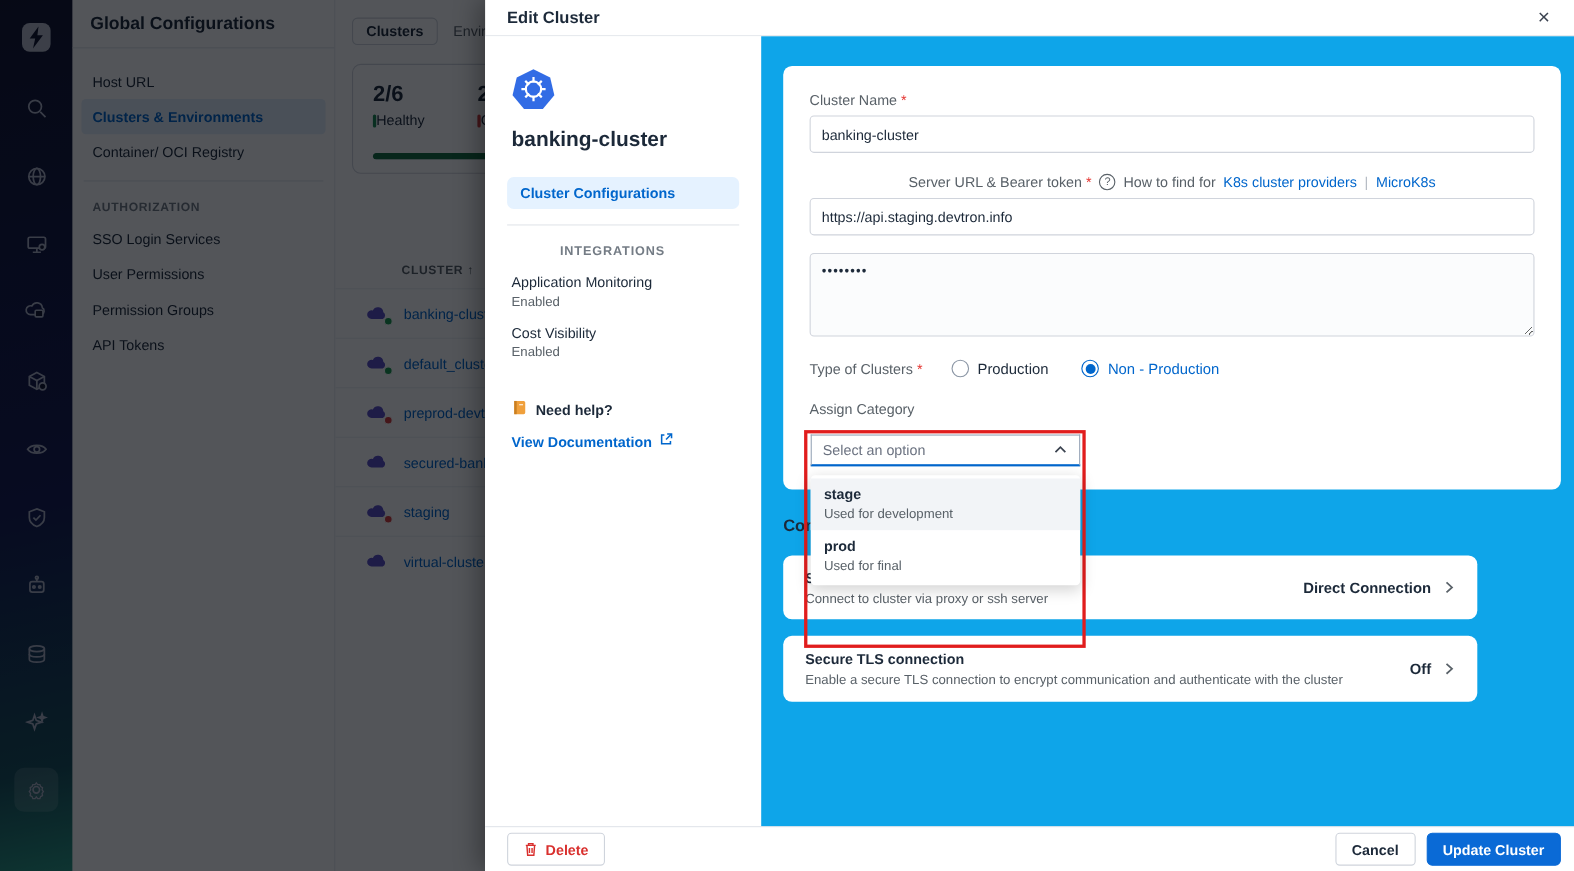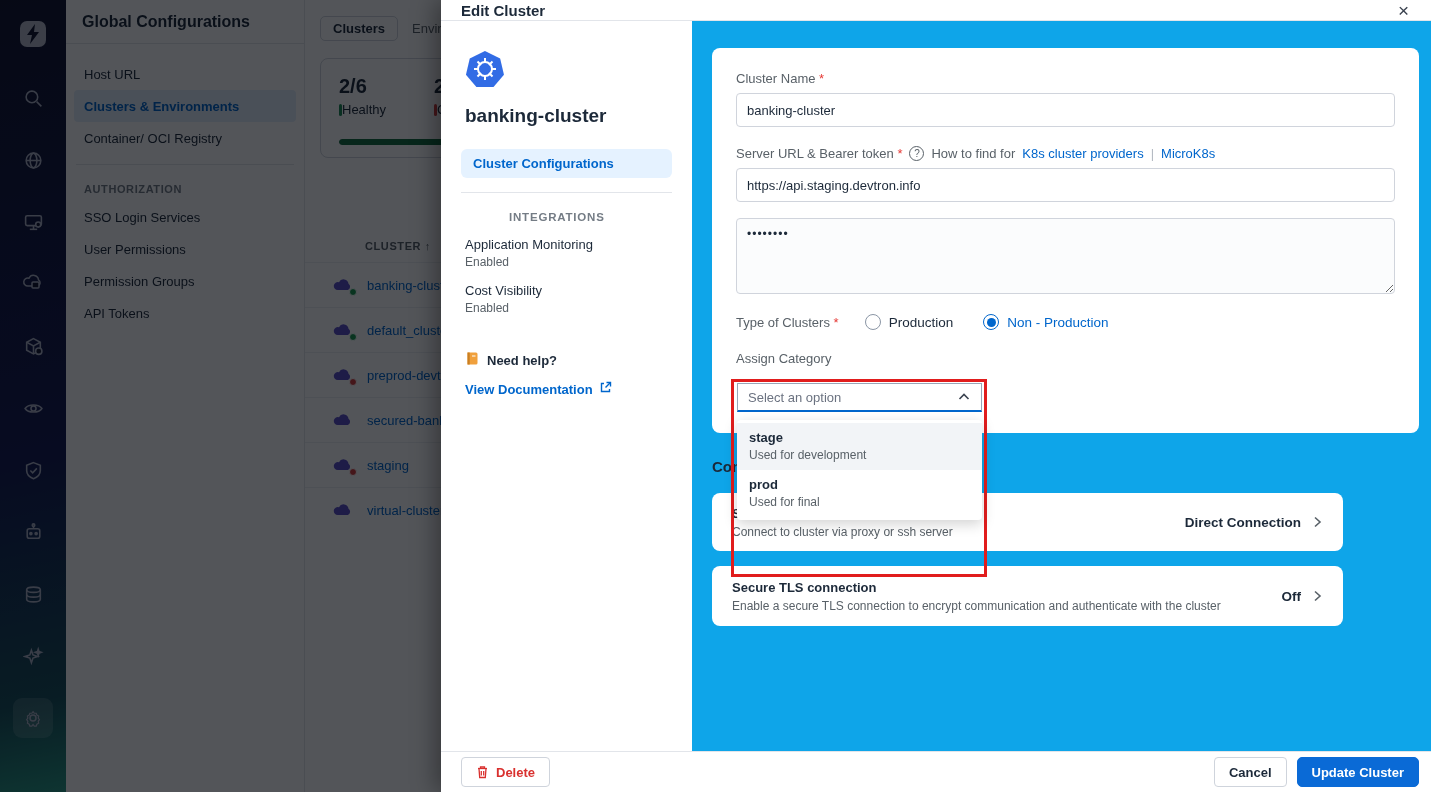--- a/index.html
+++ b/index.html
@@ -55,21 +55,21 @@
   .dot { position:absolute; right:-2px; bottom:-2px; width:8px; height:8px; border-radius:50%;
     border:1.5px solid #fff; }
   .dot.green { background:#1a9a50; } .dot.red { background:#d23b3b; }
   .clus-link { font-size:13px; color:#0066cc; }
 
   .dim { position:absolute; inset:0; background:rgba(2,4,10,0.68); }
 
   
   .modal { position:absolute; left:441px; top:0; width:990px; height:792px; background:#fff;
     box-shadow:-6px 0 22px rgba(0,0,0,.35); display:flex; flex-direction:column; }
-  .m-head { height:21px; flex:0 0 auto; display:flex; align-items:center;
+  .m-head { height:33px; flex:0 0 auto; display:flex; align-items:center;
     border-bottom:1px solid #e2e5ea; padding:0 16px 0 20px; }
   .m-title { font-size:15px; font-weight:bold; color:#1c2939; }
   .m-close { margin-left:auto; font-size:19px; color:#3b4350; line-height:1; cursor:pointer;
     padding:2px 6px; }
   .m-body { flex:1 1 auto; display:flex; min-height:0; }
   .m-side { width:251px; flex:0 0 auto; background:#fff; padding:28px 20px 0 24px; }
   .k8s-badge { width:40px; height:40px; margin-bottom:16px; }
   .m-clu-name { font-size:19px; font-weight:bold; color:#1c2939; margin-bottom:22px; }
   .m-side-sel { margin-left:-4px; background:#e5f2ff; color:#0066cc; font-weight:bold;
     font-size:13px; border-radius:6px; padding:7px 12px; margin-bottom:14px; }
@@ -82,21 +82,21 @@
     font-size:13px; font-weight:bold; color:#1c2939; }
   .m-doc { margin-top:12px; display:flex; align-items:center; gap:6px;
     font-size:13px; font-weight:bold; color:#0066cc; cursor:pointer; }
 
   .m-content { flex:1 1 auto; position:relative; background:#0ea5e9; }
   .form-card { position:absolute; left:20px; top:27px; width:707px; height:385px;
     background:#fff; border-radius:8px; padding:23px 24px 0; }
   .f-label { font-size:13px; color:#596168; margin-bottom:7px; }
   .req { color:#e53935; }
   .f-label-row { display:flex; align-items:center; gap:7px; font-size:13px; color:#596168;
-    margin-bottom:7px; }
+    margin-bottom:7px;justify-content:center; }
   .q-ic { width:15px; height:15px; border:1px solid #596168; border-radius:50%;
     display:inline-flex; align-items:center; justify-content:center; font-size:10px; color:#596168; }
   .lnk { color:#0066cc; cursor:pointer; }
   .sep { color:#b3bac2; }
   .f-input { width:100%; height:34px; border:1px solid #d0d4dc; border-radius:4px;
     padding:0 10px; font-size:13px; color:#1c2939; background:#fff;
     font-family:"Liberation Sans", sans-serif; margin-bottom:19px; }
   .f-input:last-of-type { margin-bottom:16px; }
   .f-area { width:100%; height:76px; border:1px solid #d0d4dc; border-radius:4px;
     padding:8px 10px; font-size:12px; letter-spacing:1px; color:#1c2939; background:#fbfcfd;

